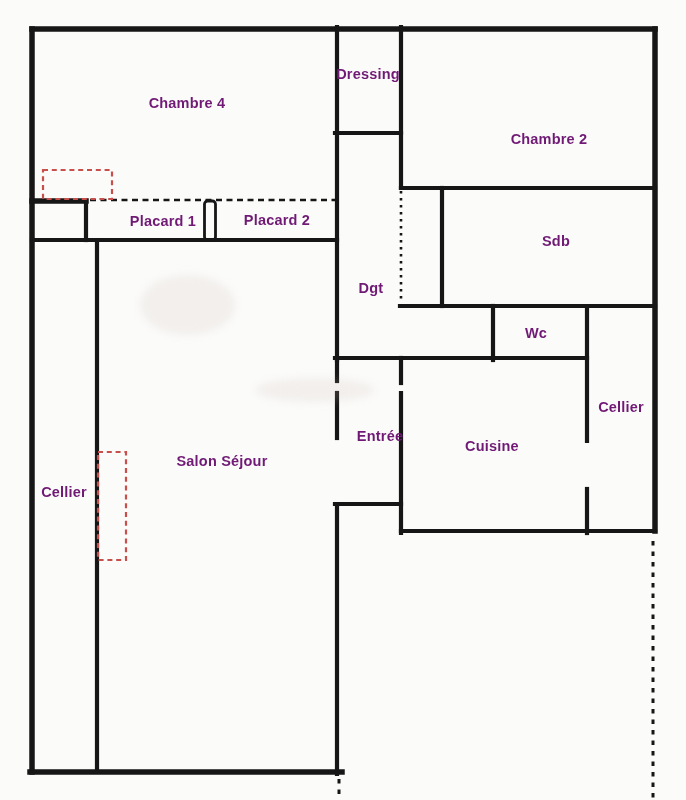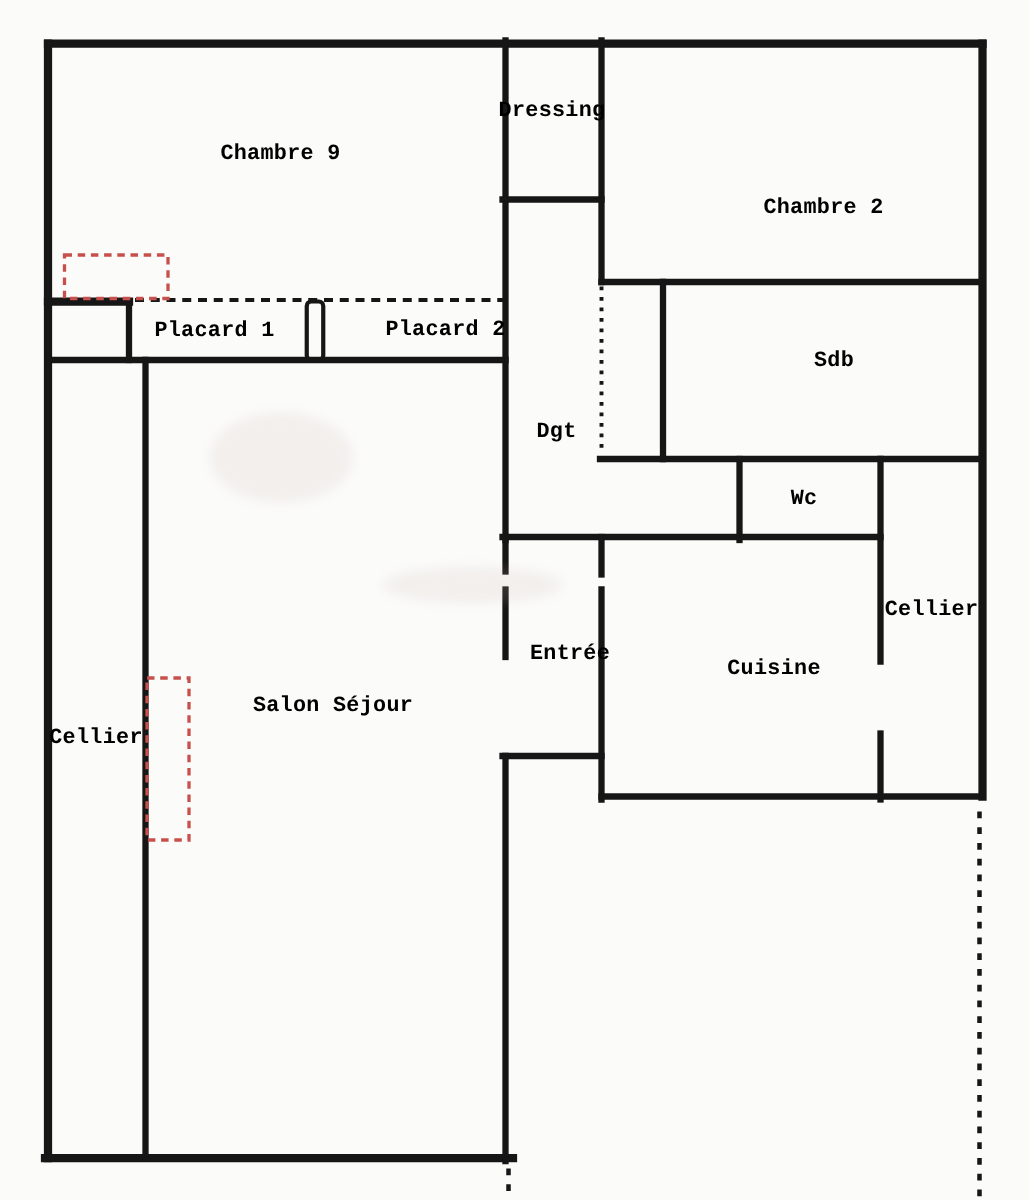--- a/index.html
+++ b/index.html
@@ -20,24 +20,23 @@
   .dot-open   { stroke: var(--wall, #161616); stroke-width: 2.6; stroke-dasharray: 2.5 4.5; fill: none; }
   .dash-bound { stroke: var(--wall, #161616); stroke-width: 3;   stroke-dasharray: 4.5 6;  fill: none; }
   .red-dash   { stroke: var(--annotation, #c8504c); stroke-width: 2.2; stroke-dasharray: 5 3.8; fill: none; }
 
   .room-label {
     position: absolute;
     transform: translate(-50%, -50%);
     font-weight: 700;
     font-size: 14.5px;
     letter-spacing: 0.2px;
-    color: #000000;
+    color: #701a75;
     white-space: nowrap;
     user-select: none;
-    font-family: Liberation Mono, monospace;
   }
   .smudge {
     position: absolute;
     border-radius: 50%;
     background: rgba(196, 183, 170, 0.16);
     filter: blur(4px);
     pointer-events: none;
   }
 </style>
 </head>
@@ -91,26 +90,26 @@
 
     <g>
       <rect class="red-dash" x="43" y="170" width="69" height="29"></rect>
       <rect class="red-dash" x="98" y="452" width="28" height="108"></rect>
     </g>
   </svg>
 
   <div class="smudge" style="left:140px; top:275px; width:95px; height:60px;"></div>
   <div class="smudge" style="left:255px; top:378px; width:120px; height:24px;"></div>
 
-  <div class="room-label" style="left:187px; top:103px;">Chambre 9</div>
+  <div class="room-label" style="left:187px; top:103px;">Chambre 4</div>
   <div class="room-label" style="left:368px; top:74px;">Dressing</div>
   <div class="room-label" style="left:549px; top:107px;margin-top:32px;">Chambre 2</div>
-  <div class="room-label" style="left:143px; top:221px;">Placard 1</div>
-  <div class="room-label" style="left:277px; top:220px;margin-left:20px;">Placard 2</div>
+  <div class="room-label" style="left:163px; top:221px;">Placard 1</div>
+  <div class="room-label" style="left:277px; top:220px;">Placard 2</div>
   <div class="room-label" style="left:371px; top:288px;">Dgt</div>
   <div class="room-label" style="left:556px; top:241px;text-align:center;">Sdb</div>
   <div class="room-label" style="left:536px; top:333px;">Wc</div>
   <div class="room-label" style="left:380px; top:436px;">Entrée</div>
-  <div class="room-label" style="left:492px; top:446px;margin-left:24px;">Cuisine</div>
+  <div class="room-label" style="left:492px; top:446px;">Cuisine</div>
   <div class="room-label" style="left:621px; top:407px;">Cellier</div>
   <div class="room-label" style="left:64px;  top:492px;">Cellier</div>
-  <div class="room-label" style="left:222px; top:471px;">Salon Séjour</div>
+  <div class="room-label" style="left:222px; top:461px;">Salon Séjour</div>
 </div>
 
 </body></html>

